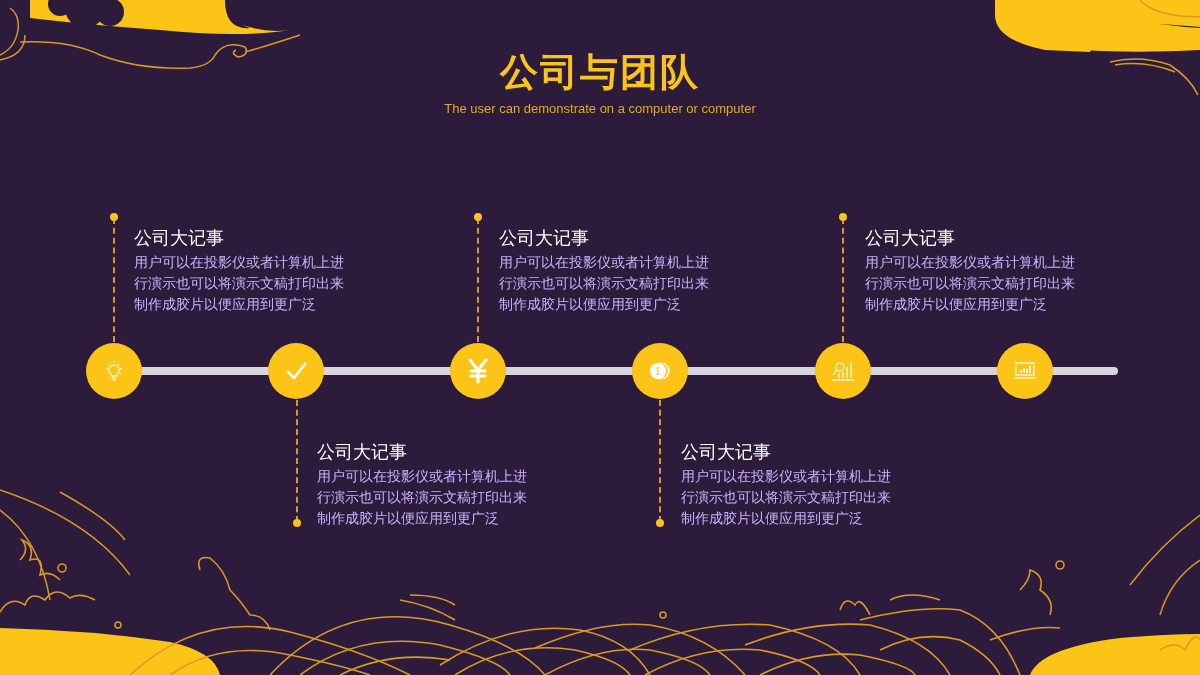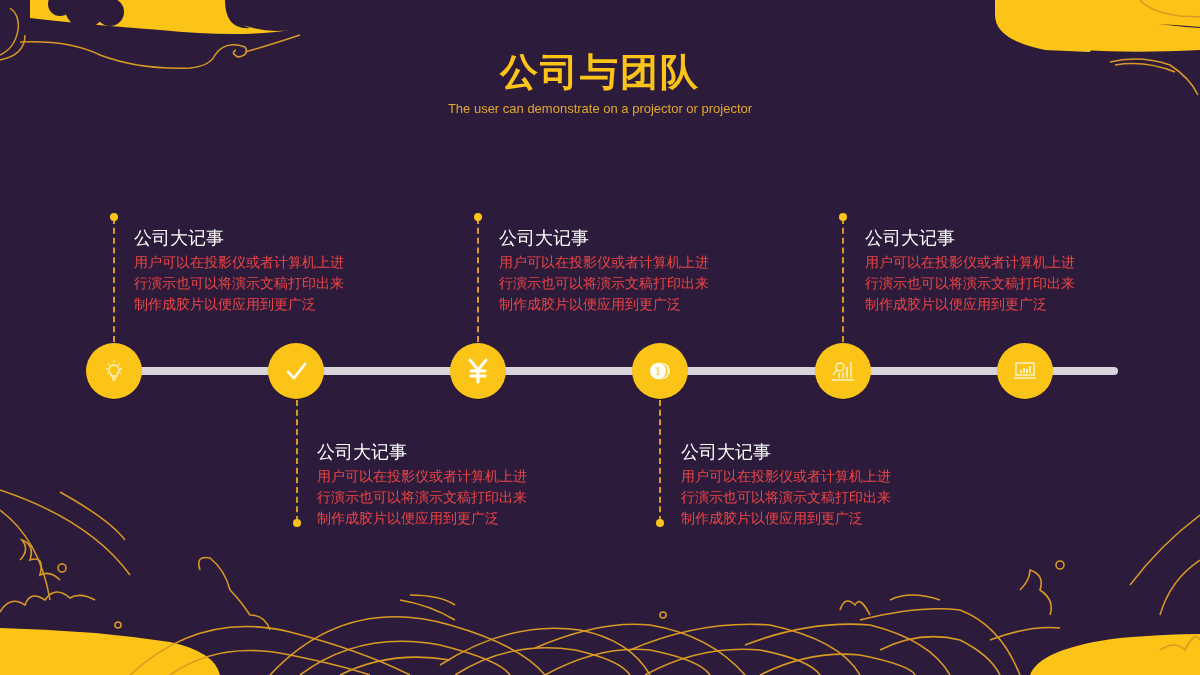--- a/index.html
+++ b/index.html
@@ -8,21 +8,21 @@
     .deco { position:absolute; left:0; top:0; width:1200px; height:675px; pointer-events:none; }
     .title { position:absolute; left:0; width:1200px; top:47px; text-align:center; color:#fdc418; font-size:38px; font-weight:bold; letter-spacing:2px; }
     .subtitle { position:absolute; left:0; width:1200px; top:101px; text-align:center; color:#e0a92a; font-size:13px; font-family:"Liberation Sans",sans-serif; }
     .track { position:absolute; left:100px; top:367px; width:1018px; height:8px; border-radius:4px; background:#d8d4dc; }
     .node { position:absolute; width:56px; height:56px; border-radius:50%; background:#fdc418; top:343px; display:flex; align-items:center; justify-content:center; box-shadow:0 1px 0 rgba(0,0,0,0.25); }
     .node svg { display:block; }
     .vline { position:absolute; width:0; border-left:2px dashed #d99a23; }
     .dot { position:absolute; width:8px; height:8px; border-radius:50%; background:#fdc418; }
     .card { position:absolute; width:260px; color:#ffffff; }
     .card-title { font-size:18px; font-weight:normal; color:#ffffff; line-height:24px; margin-bottom:2px; }
-    .card-line { font-size:14px; color:#ef4444; line-height:21px; white-space:nowrap; }
+    .card-line { font-size:14px; color:#c4b5fd; line-height:21px; white-space:nowrap; }
   </style>
 </head>
 <body>
 
 <div class="slide">
 
   <svg class="deco" viewBox="0 0 1200 675" xmlns="http://www.w3.org/2000/svg">
     <g fill="#fdc418">
       <path d="M30,0 L225,0 Q225,30 250,28 L230,20 Q260,34 290,30 Q240,38 160,30 Q80,24 30,18 Z"></path>
       <path d="M995,0 L1200,0 L1200,27 Q1150,22 1120,25 Q1100,28 1090,52 L1045,50 Q995,40 995,15 Z"></path>
@@ -78,21 +78,21 @@
       <path d="M860,620 Q920,605 960,610 Q1000,625 1020,675"></path>
       <path d="M880,650 Q920,630 960,640 Q990,655 1000,675"></path>
       <path d="M990,640 Q1030,625 1060,628"></path>
       <path d="M400,600 Q430,605 455,620"></path>
       <path d="M410,595 Q440,595 455,605"></path>
       <path d="M890,600 Q910,590 940,600"></path>
     </g>
   </svg>
 
   <div class="title">公司与团队</div>
-  <div class="subtitle">The user can demonstrate on a projector or projector</div>
+  <div class="subtitle">The user can demonstrate on a computer or computer</div>
 
   <div class="track"></div>
 
   <div class="vline" style="left:113px; top:218px; height:124px;"></div>
   <div class="dot" style="left:110px; top:213px;"></div>
 
   <div class="vline" style="left:296px; top:400px; height:122px;"></div>
   <div class="dot" style="left:293px; top:519px;"></div>
 
   <div class="vline" style="left:477px; top:218px; height:124px;"></div>

